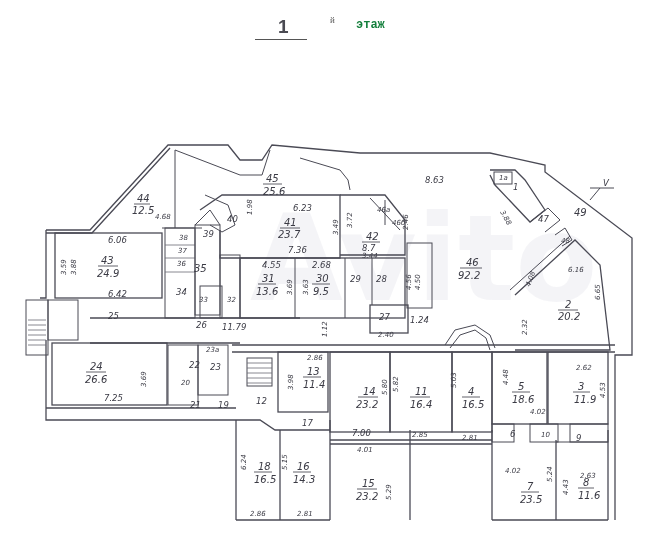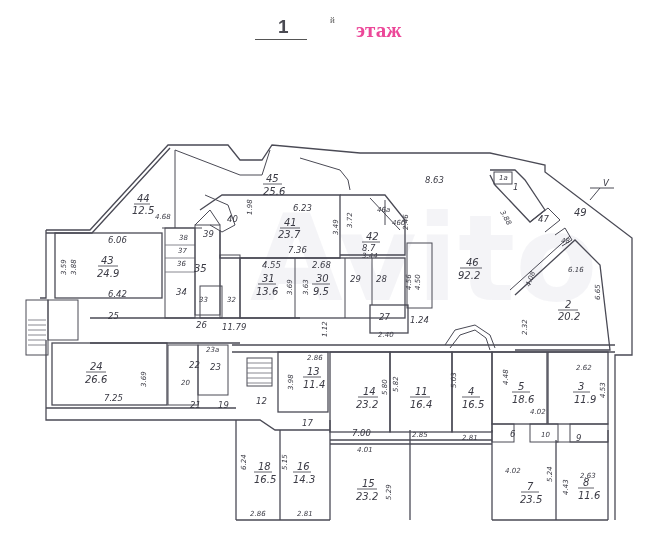--- a/index.html
+++ b/index.html
@@ -1,20 +1,20 @@
 <!DOCTYPE html>
 <html><head>
 <meta charset="utf-8">
 <style>
   html, body { margin:0; padding:0; background:#ffffff; }
   body { width:657px; height:540px; position:relative; overflow:hidden; font-family:"Liberation Sans", sans-serif; }
   .title-wrap { position:absolute; left:250px; top:10px; width:170px; height:30px; }
   .title-num { position:absolute; left:28px; top:6px; font-size:19px; font-weight:bold; color:#4a4a52; font-family:"Liberation Sans", sans-serif; }
   .title-sup { position:absolute; left:80px; top:5px; font-size:9px; color:#555; font-family:"Liberation Serif", serif; }
-  .title-word { position:absolute; left:106px; top:8px; font-size:21px; font-weight:bold; color:#ec4899; font-family:Liberation Serif, serif; }
+  .title-word { position:absolute; left:106px; top:8px; font-size:12px; font-weight:bold; color:#15803d; font-family:Liberation Mono, monospace; }
   .title-line { position:absolute; left:255px; top:39px; width:52px; height:1px; background:#555; }
   svg.plan { position:absolute; left:0; top:0; }
   .w { stroke:#4a4a55; stroke-width:1.3; fill:none; }
   .w2 { stroke:#4a4a55; stroke-width:1; fill:none; }
   .thin { stroke:#6a6a75; stroke-width:0.8; fill:none; }
   .lbl { font-family:"DejaVu Sans", sans-serif; font-style:italic; fill:#3a3a44; font-size:10px; }
   .lbl-s { font-family:"DejaVu Sans", sans-serif; font-style:italic; fill:#3a3a44; font-size:8.5px; }
   .lbl-xs { font-family:"DejaVu Sans", sans-serif; font-style:italic; fill:#3a3a44; font-size:7px; }
   .frac { stroke:#3a3a44; stroke-width:0.8; }
   .watermark { font-family:"DejaVu Sans", sans-serif; font-size:120px; font-weight:bold; fill:#e8e8ee; opacity:0.45; }

